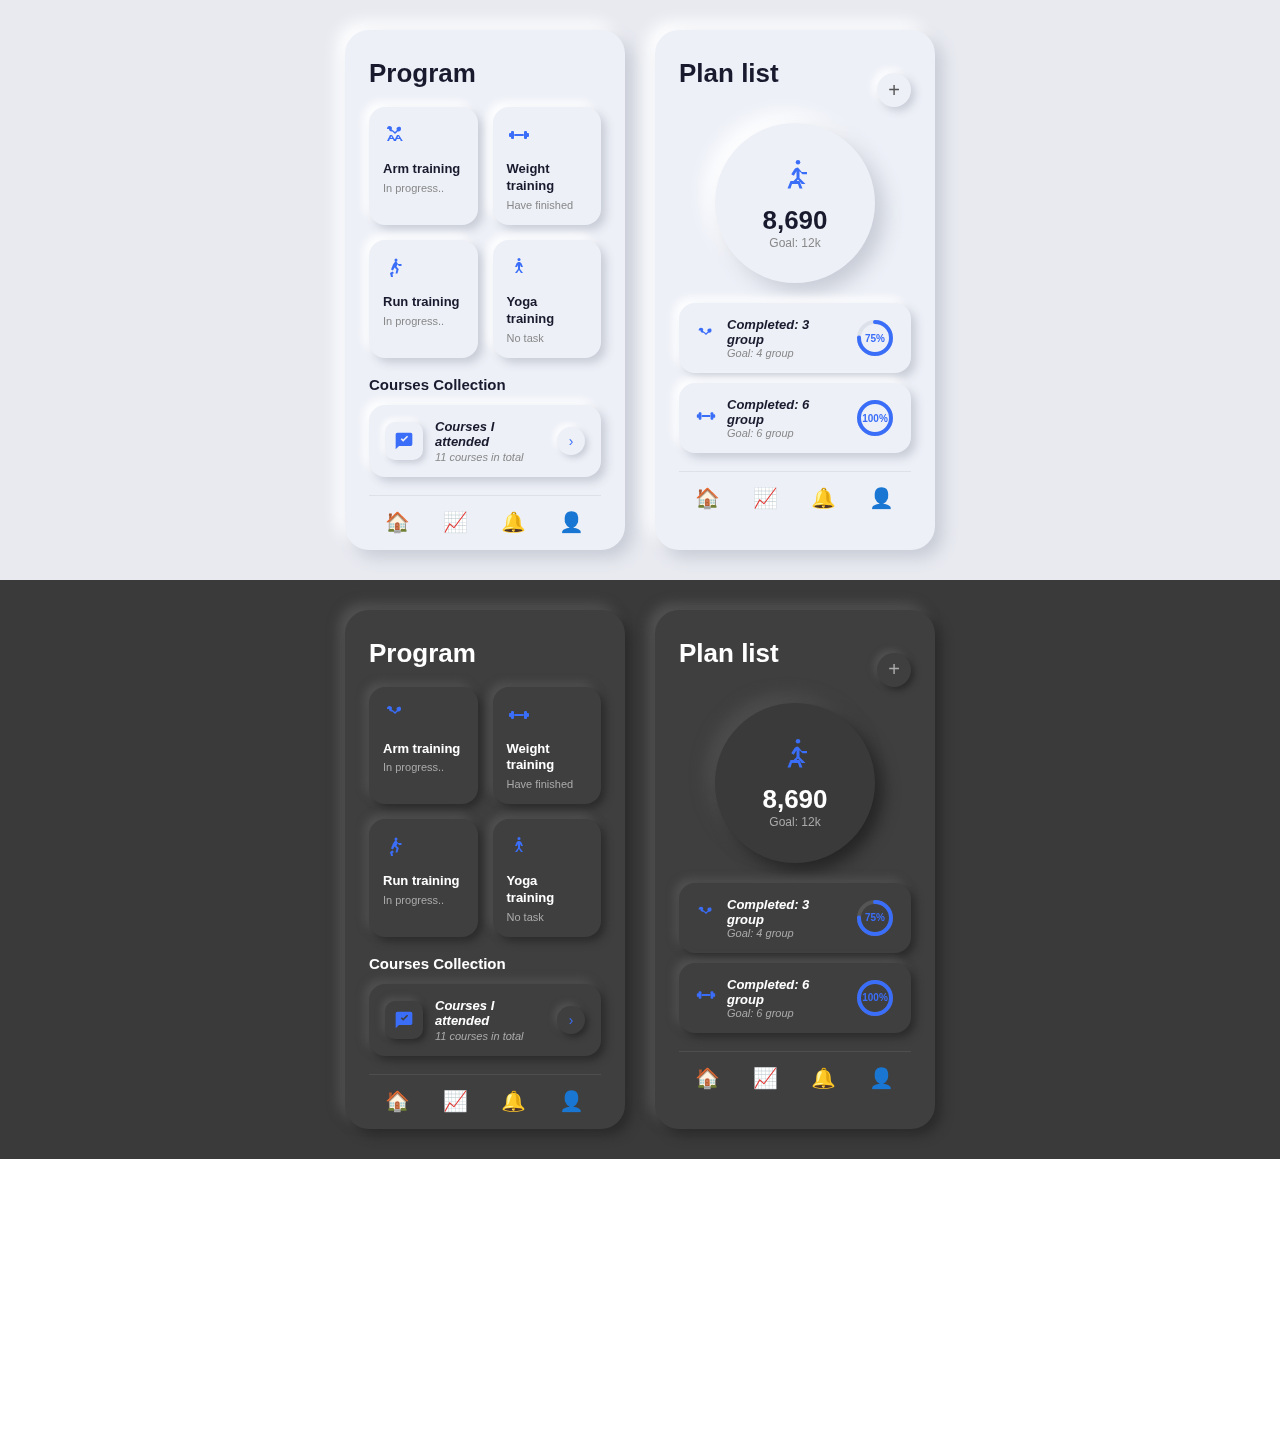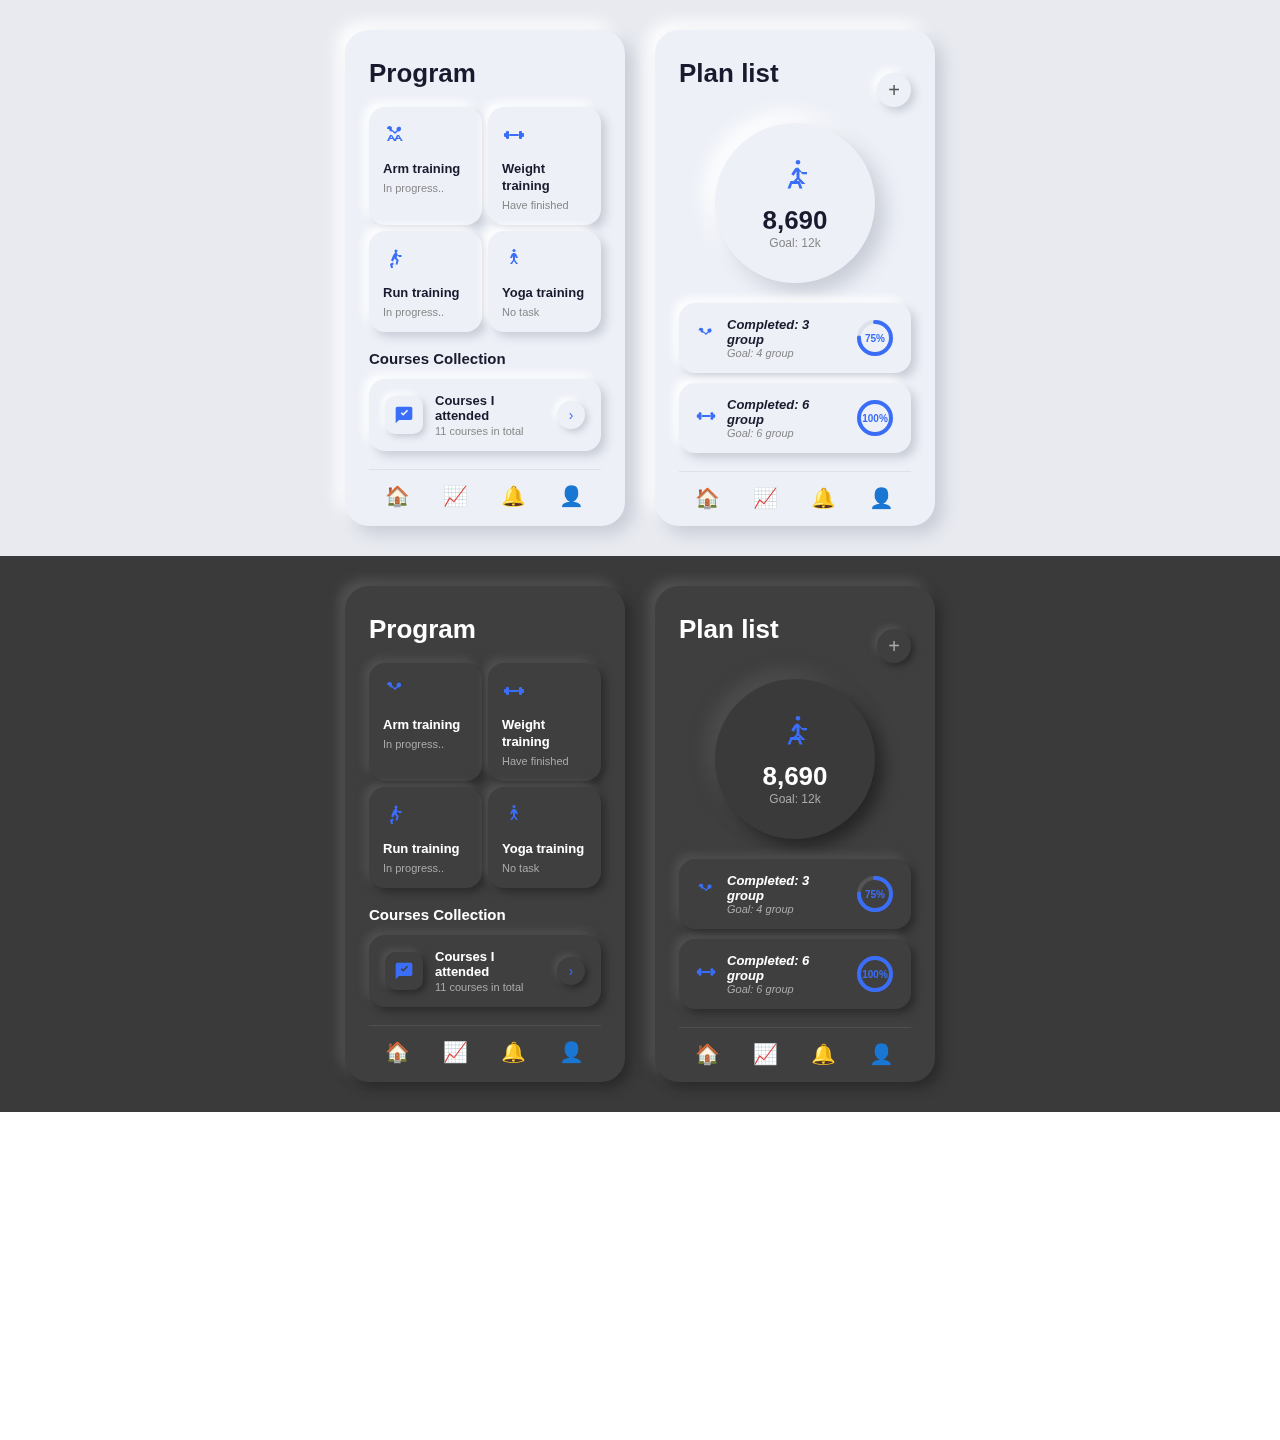--- a/index.html
+++ b/index.html
@@ -68,21 +68,21 @@
       font-size: 26px;
       font-weight: 700;
       color: #ffffff;
       margin-bottom: 18px;
     }
 
     
     .training-grid {
       display: grid;
       grid-template-columns: 1fr 1fr;
-      gap: 6px;
+      gap: 15px;
       margin-bottom: 18px;
     }
 
     .training-item-light {
       background: #edf0f7;
       border-radius: 16px;
       padding: 16px 14px 14px;
       box-shadow: 5px 5px 10px #c8ccd6, -5px -5px 10px #ffffff;
     }
 
@@ -181,21 +181,21 @@
       border-radius: 10px;
       display: flex;
       align-items: center;
       justify-content: center;
       box-shadow: 3px 3px 6px #2a2a2a, -3px -3px 6px #545454;
       font-size: 18px;
       color: #3b6ef8;
       flex-shrink: 0;
     }
 
-    .courses-text { flex: 1; }
+    .courses-text { flex: 1; font-style: italic; }
 
     .courses-title-light {
       font-size: 13px;
       font-weight: 700;
       color: #1a1a2e;
       margin-bottom: 2px;
     }
 
     .courses-title-dark {
       font-size: 13px;

